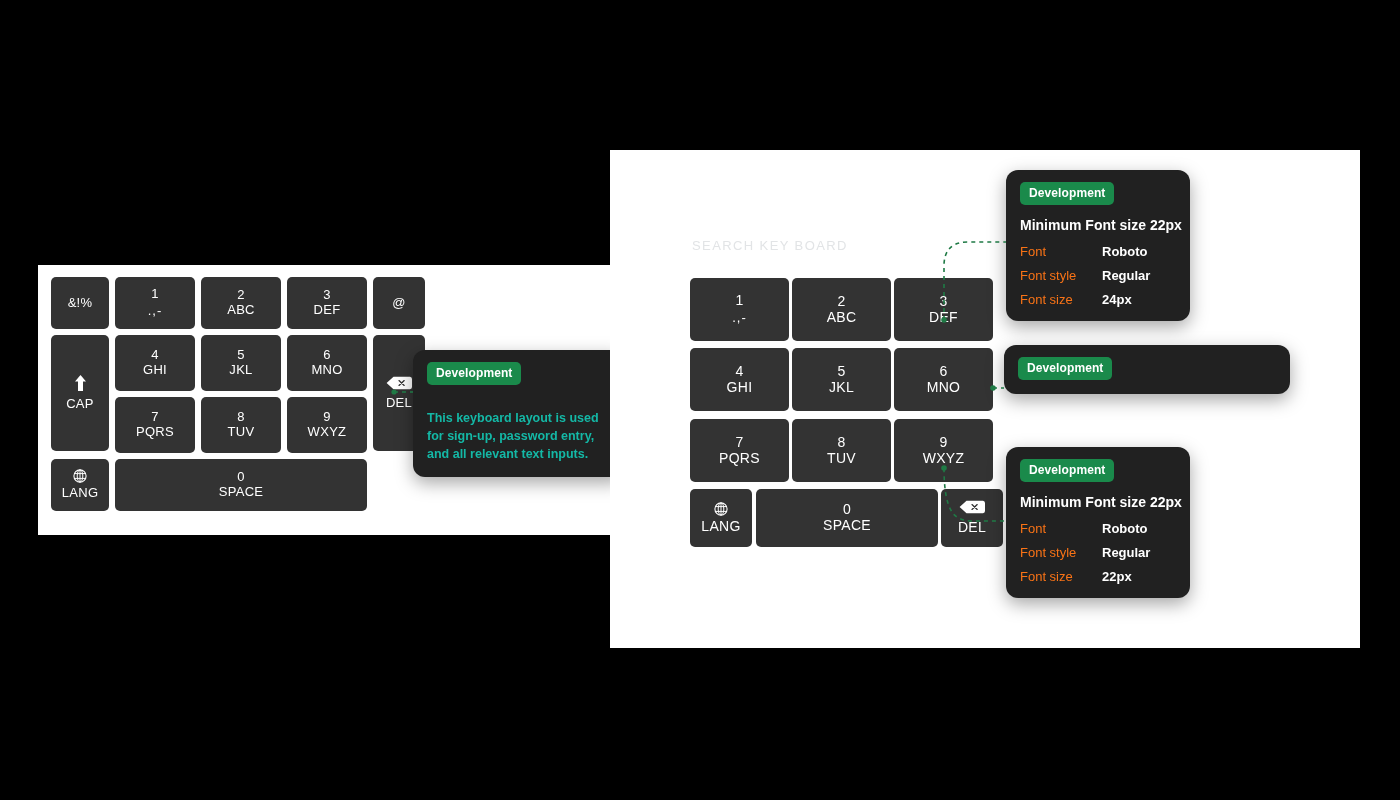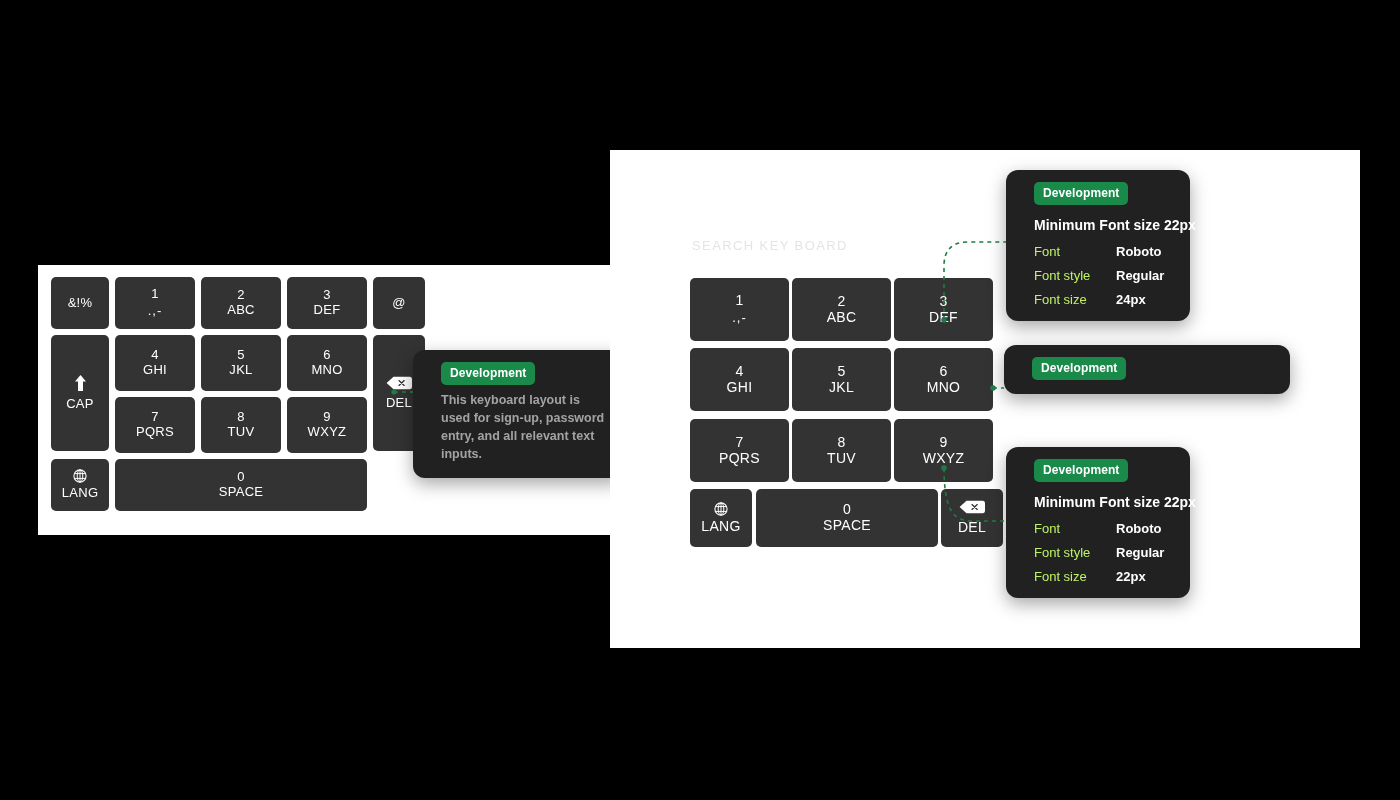--- a/index.html
+++ b/index.html
@@ -93,55 +93,55 @@
     white-space: nowrap;
   }
 
   
   .tip {
     position: absolute;
     background: #212121;
     border-radius: 12px;
     box-shadow: 0 6px 18px rgba(0,0,0,.35);
     box-sizing: border-box;
-    padding: 12px 14px 14px 28px;
+    padding: 12px 14px 14px 14px;
   }
   .tip-badge {
     display: inline-block;
     background: #1a8a4b;
     color: #ffffff;
     font-size: 12px;
     font-weight: 700;
     border-radius: 5px;
     padding: 4px 9px 5px 9px;
     letter-spacing: .1px;
   }
   .tip-body {
-    color: #a3a3a3;
+    color: #14b8a6;
     font-size: 12.5px;
     font-weight: 700;
     line-height: 1.45;
-    margin-top: 6px;
+    margin-top: 24px;
   }
   .tip-heading {
     color: #ffffff;
     font-size: 14px;
     font-weight: 700;
     margin-top: 12px;
     white-space: nowrap;
   }
   .spec-table { margin-top: 11px; }
   .spec-row {
     display: flex;
     align-items: baseline;
     margin-bottom: 9px;
   }
   .spec-row:last-child { margin-bottom: 0; }
   .spec-key {
-    color: #bef264;
+    color: #f97316;
     font-size: 13px;
     font-weight: 400;
     width: 82px;
     flex: 0 0 82px;
   }
   .spec-val {
     color: #ffffff;
     font-size: 13px;
     font-weight: 700;
   }

